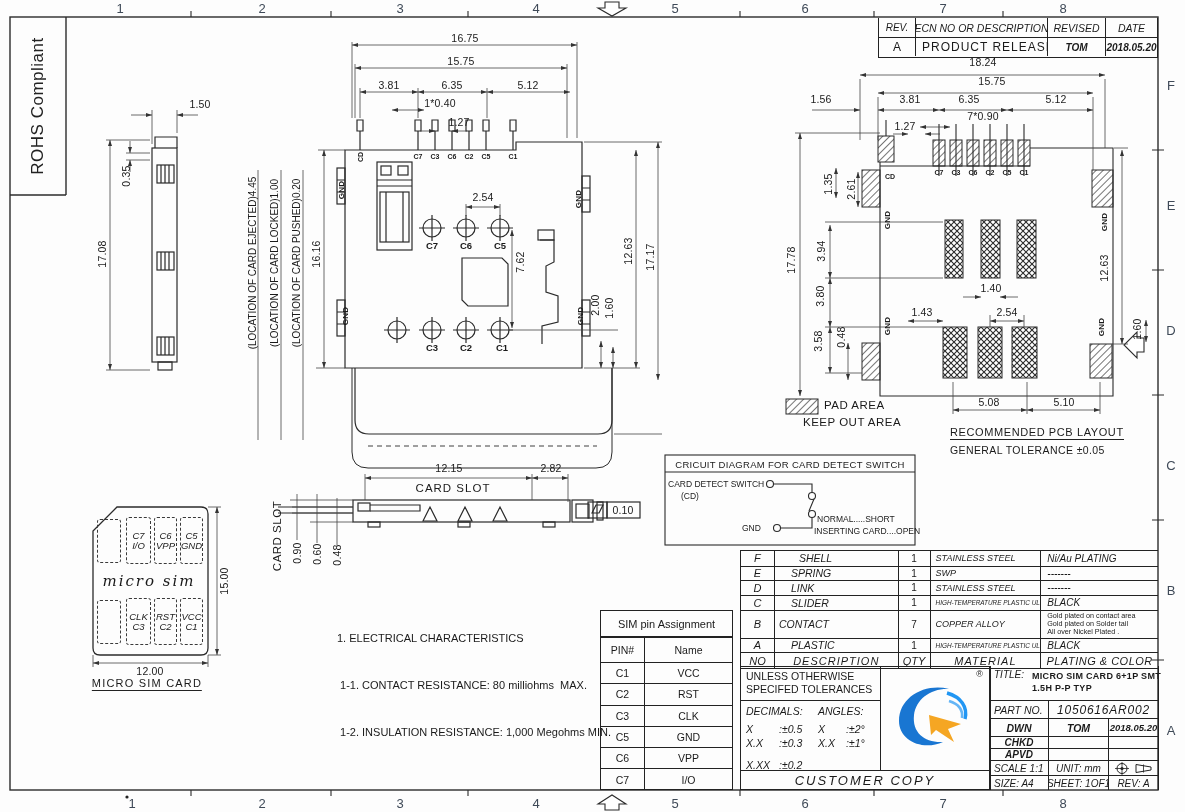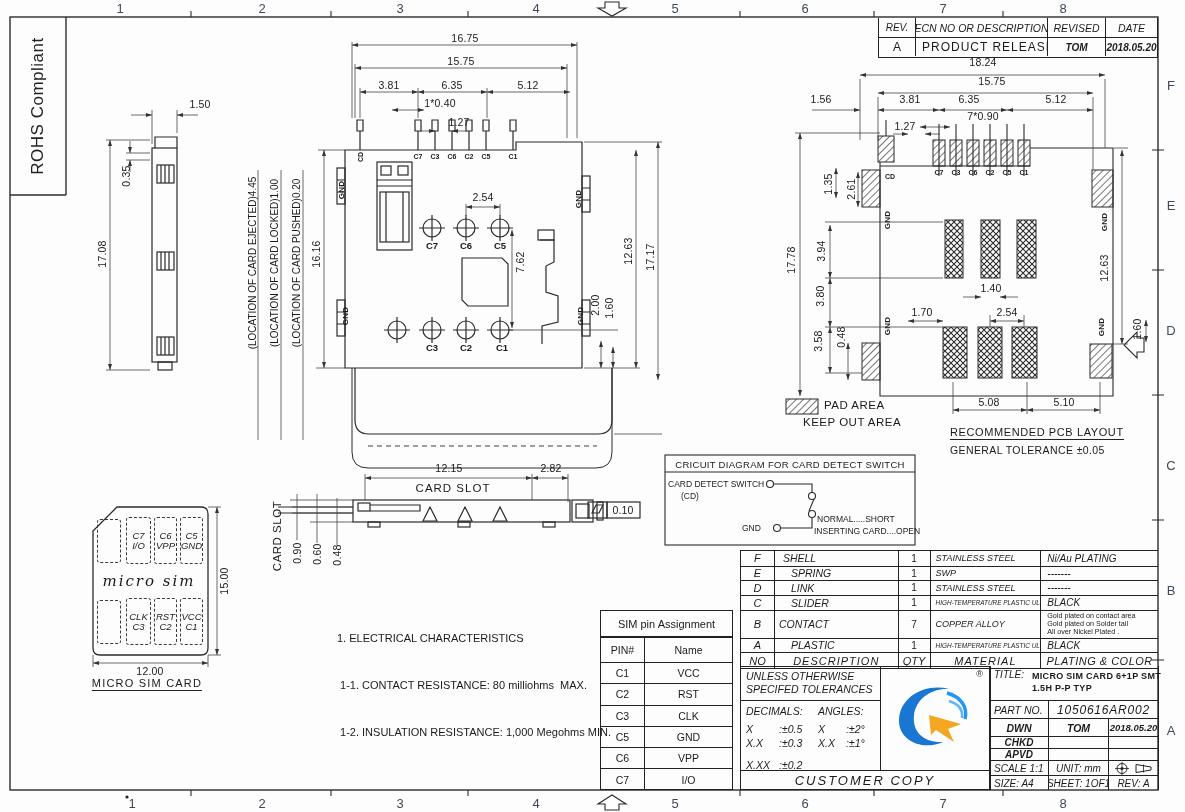--- a/index.html
+++ b/index.html
@@ -351,21 +351,21 @@
   <span class="ht dim" style="left:1056px;top:99px">5.12</span>
   <span class="ht dim" style="left:983px;top:116px">7*0.90</span>
   <span class="ht dim" style="left:905px;top:126px">1.27</span>
   <span class="vt dim" style="left:851px;top:189px">2.61</span>
   <span class="vt dim" style="left:828px;top:184px">1.35</span>
   <span class="vt dim" style="left:791px;top:260px">17.78</span>
   <span class="vt dim" style="left:821px;top:251px">3.94</span>
   <span class="vt dim" style="left:820px;top:296px">3.80</span>
   <span class="vt dim" style="left:818px;top:341px">3.58</span>
   <span class="vt dim" style="left:841px;top:337px">0.48</span>
-  <span class="ht dim" style="left:922px;top:312px">1.70</span>
+  <span class="ht dim" style="left:922px;top:312px">1.43</span>
   <span class="ht dim" style="left:1007px;top:312px">2.54</span>
   <span class="ht dim" style="left:991px;top:288px">1.40</span>
   <span class="ht dim" style="left:989px;top:402px">5.08</span>
   <span class="ht dim" style="left:1064px;top:402px">5.10</span>
   <span class="vt dim" style="left:1104px;top:268px">12.63</span>
   <span class="vt dim" style="left:1137px;top:329px">1.60</span>
   <span class="ht pin" style="left:890px;top:176px">CD</span>
   <span class="ht pin" style="left:939px;top:172px">C7</span>
   <span class="ht pin" style="left:956px;top:172px">C3</span>
   <span class="ht pin" style="left:973px;top:172px">C6</span>
@@ -468,21 +468,21 @@
     </div>
     <div class="row" style="height:21.3px">
       <div class="cell" style="width:43px;font-size:10.5px">C7</div>
       <div class="cell" style="width:88px;font-size:10.5px">I/O</div>
     </div>
   </div>
 
   <div class="lt" style="left:740px;top:550px;width:418px;border:1.3px solid #222;border-right:none">
     <div class="row" style="height:14.5px">
       <div class="cell it" style="width:33px;font-size:11px">F</div>
-      <div class="cell it" style="width:124px;font-size:10.5px;justify-content:flex-start;padding-left:8px">SHELL</div>
+      <div class="cell it" style="width:124px;font-size:10.5px;justify-content:flex-start;padding-left:24px">SHELL</div>
       <div class="cell" style="width:32px;font-size:10px">1</div>
       <div class="cell it" style="width:111px;font-size:9px;justify-content:flex-start;padding-left:5px">STAINLESS STEEL</div>
       <div class="cell it" style="width:118px;font-size:10px;justify-content:flex-start;padding-left:6px">Ni/Au PLATING</div>
     </div>
     <div class="row" style="height:14.5px">
       <div class="cell it" style="width:33px;font-size:11px">E</div>
       <div class="cell it" style="width:124px;font-size:10.5px;justify-content:flex-start;padding-left:16px">SPRING</div>
       <div class="cell" style="width:32px;font-size:10px">1</div>
       <div class="cell it" style="width:111px;font-size:9px;justify-content:flex-start;padding-left:5px">SWP</div>
       <div class="cell it" style="width:118px;font-size:10px;justify-content:flex-start;padding-left:6px">-------</div>
@@ -521,21 +521,21 @@
     </div>
     <div class="row" style="height:16px">
       <div class="cell it" style="width:33px;font-size:11px">NO</div>
       <div class="cell it" style="width:124px;font-size:11px;letter-spacing:1px">DESCRIPTION</div>
       <div class="cell it" style="width:32px;font-size:11px">QTY</div>
       <div class="cell it" style="width:111px;font-size:11px;letter-spacing:1px">MATERIAL</div>
       <div class="cell it" style="width:118px;font-size:11px;letter-spacing:.5px">PLATING &amp; COLOR</div>
     </div>
   </div>
 
-  <div class="lt" style="left:740px;top:666px;width:141px;height:35px;border:1.2px solid #222;padding:3px 0 0 5px;font-size:10.5px;font-style:italic;line-height:13px">
+  <div class="lt" style="left:740px;top:666px;width:141px;height:35px;border:1.2px solid #222;padding:3px 0 0 5px;font-size:10.5px;line-height:13px">
     <div>UNLESS OTHERWISE</div>
     <div>SPECIFED TOLERANCES</div>
   </div>
   <div class="lt it" style="left:740px;top:701px;width:141px;height:70px;border:1.2px solid #222;border-top:none;padding:4px 0 0 5px;font-size:10.5px">
     <div style="display:flex">
       <span style="width:72px">DECIMALS:</span>
       <span>ANGLES:</span>
     </div>
     <div style="display:flex;margin-top:6px">
       <span style="width:33px">X</span>

